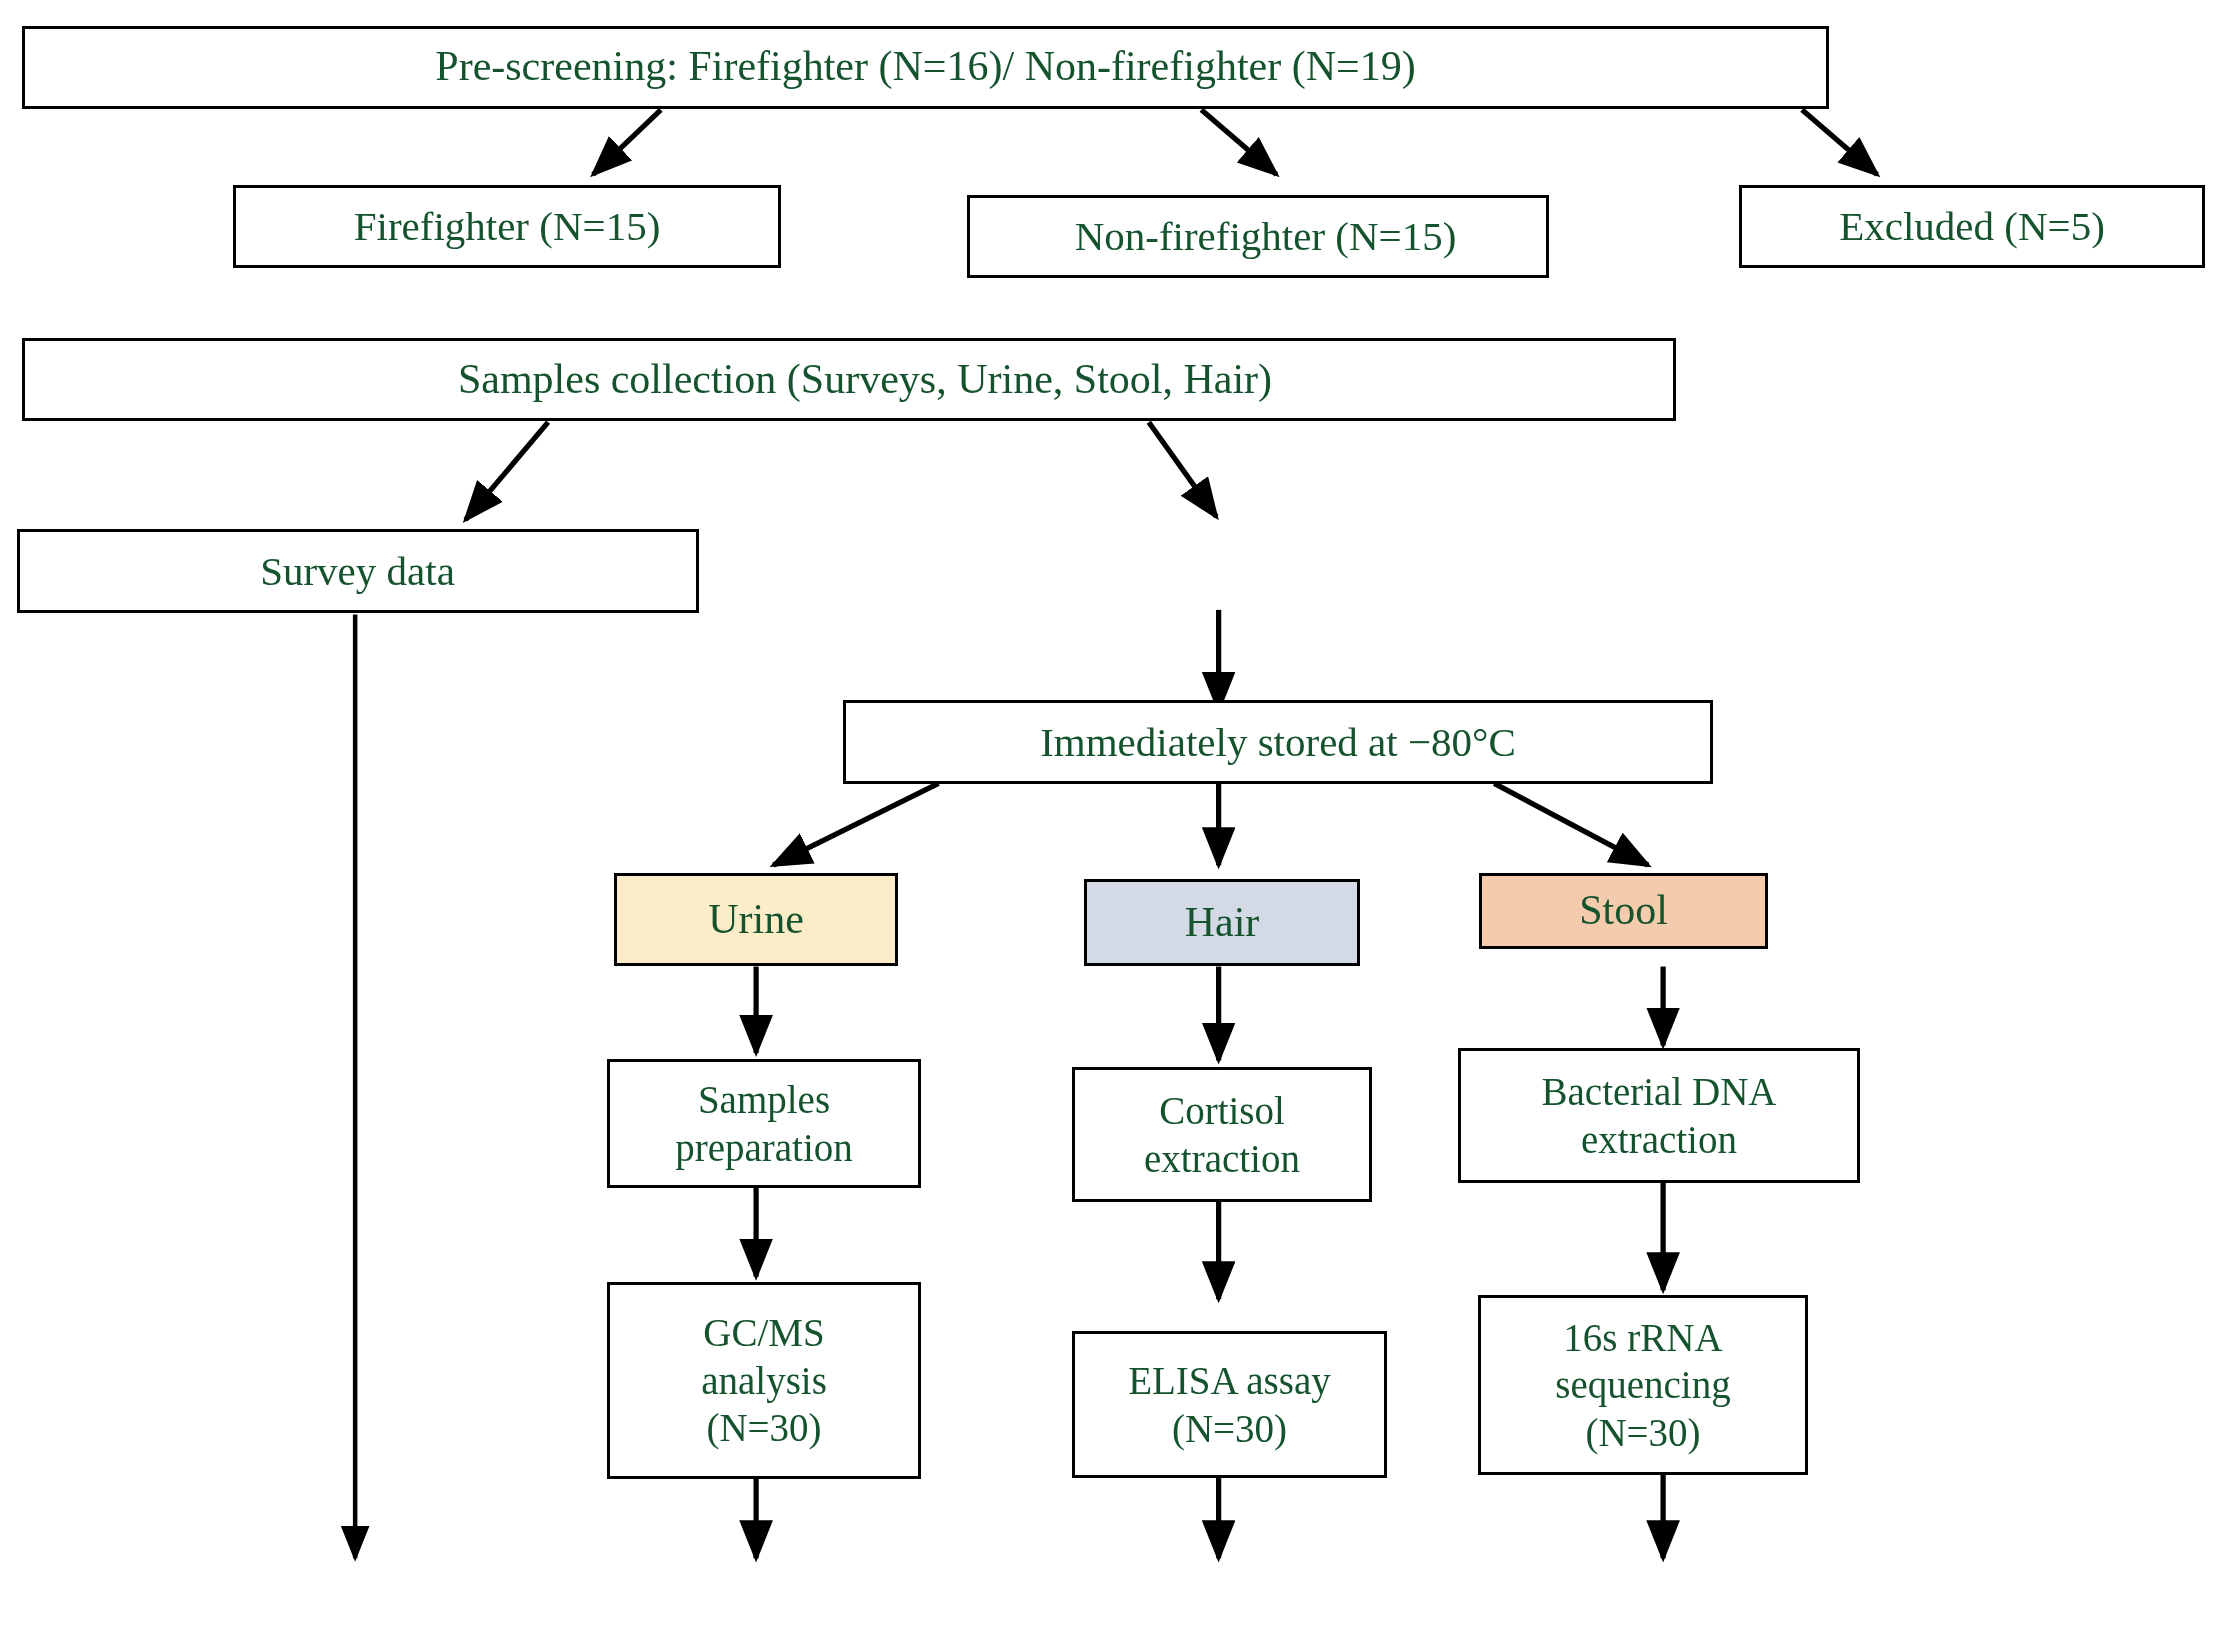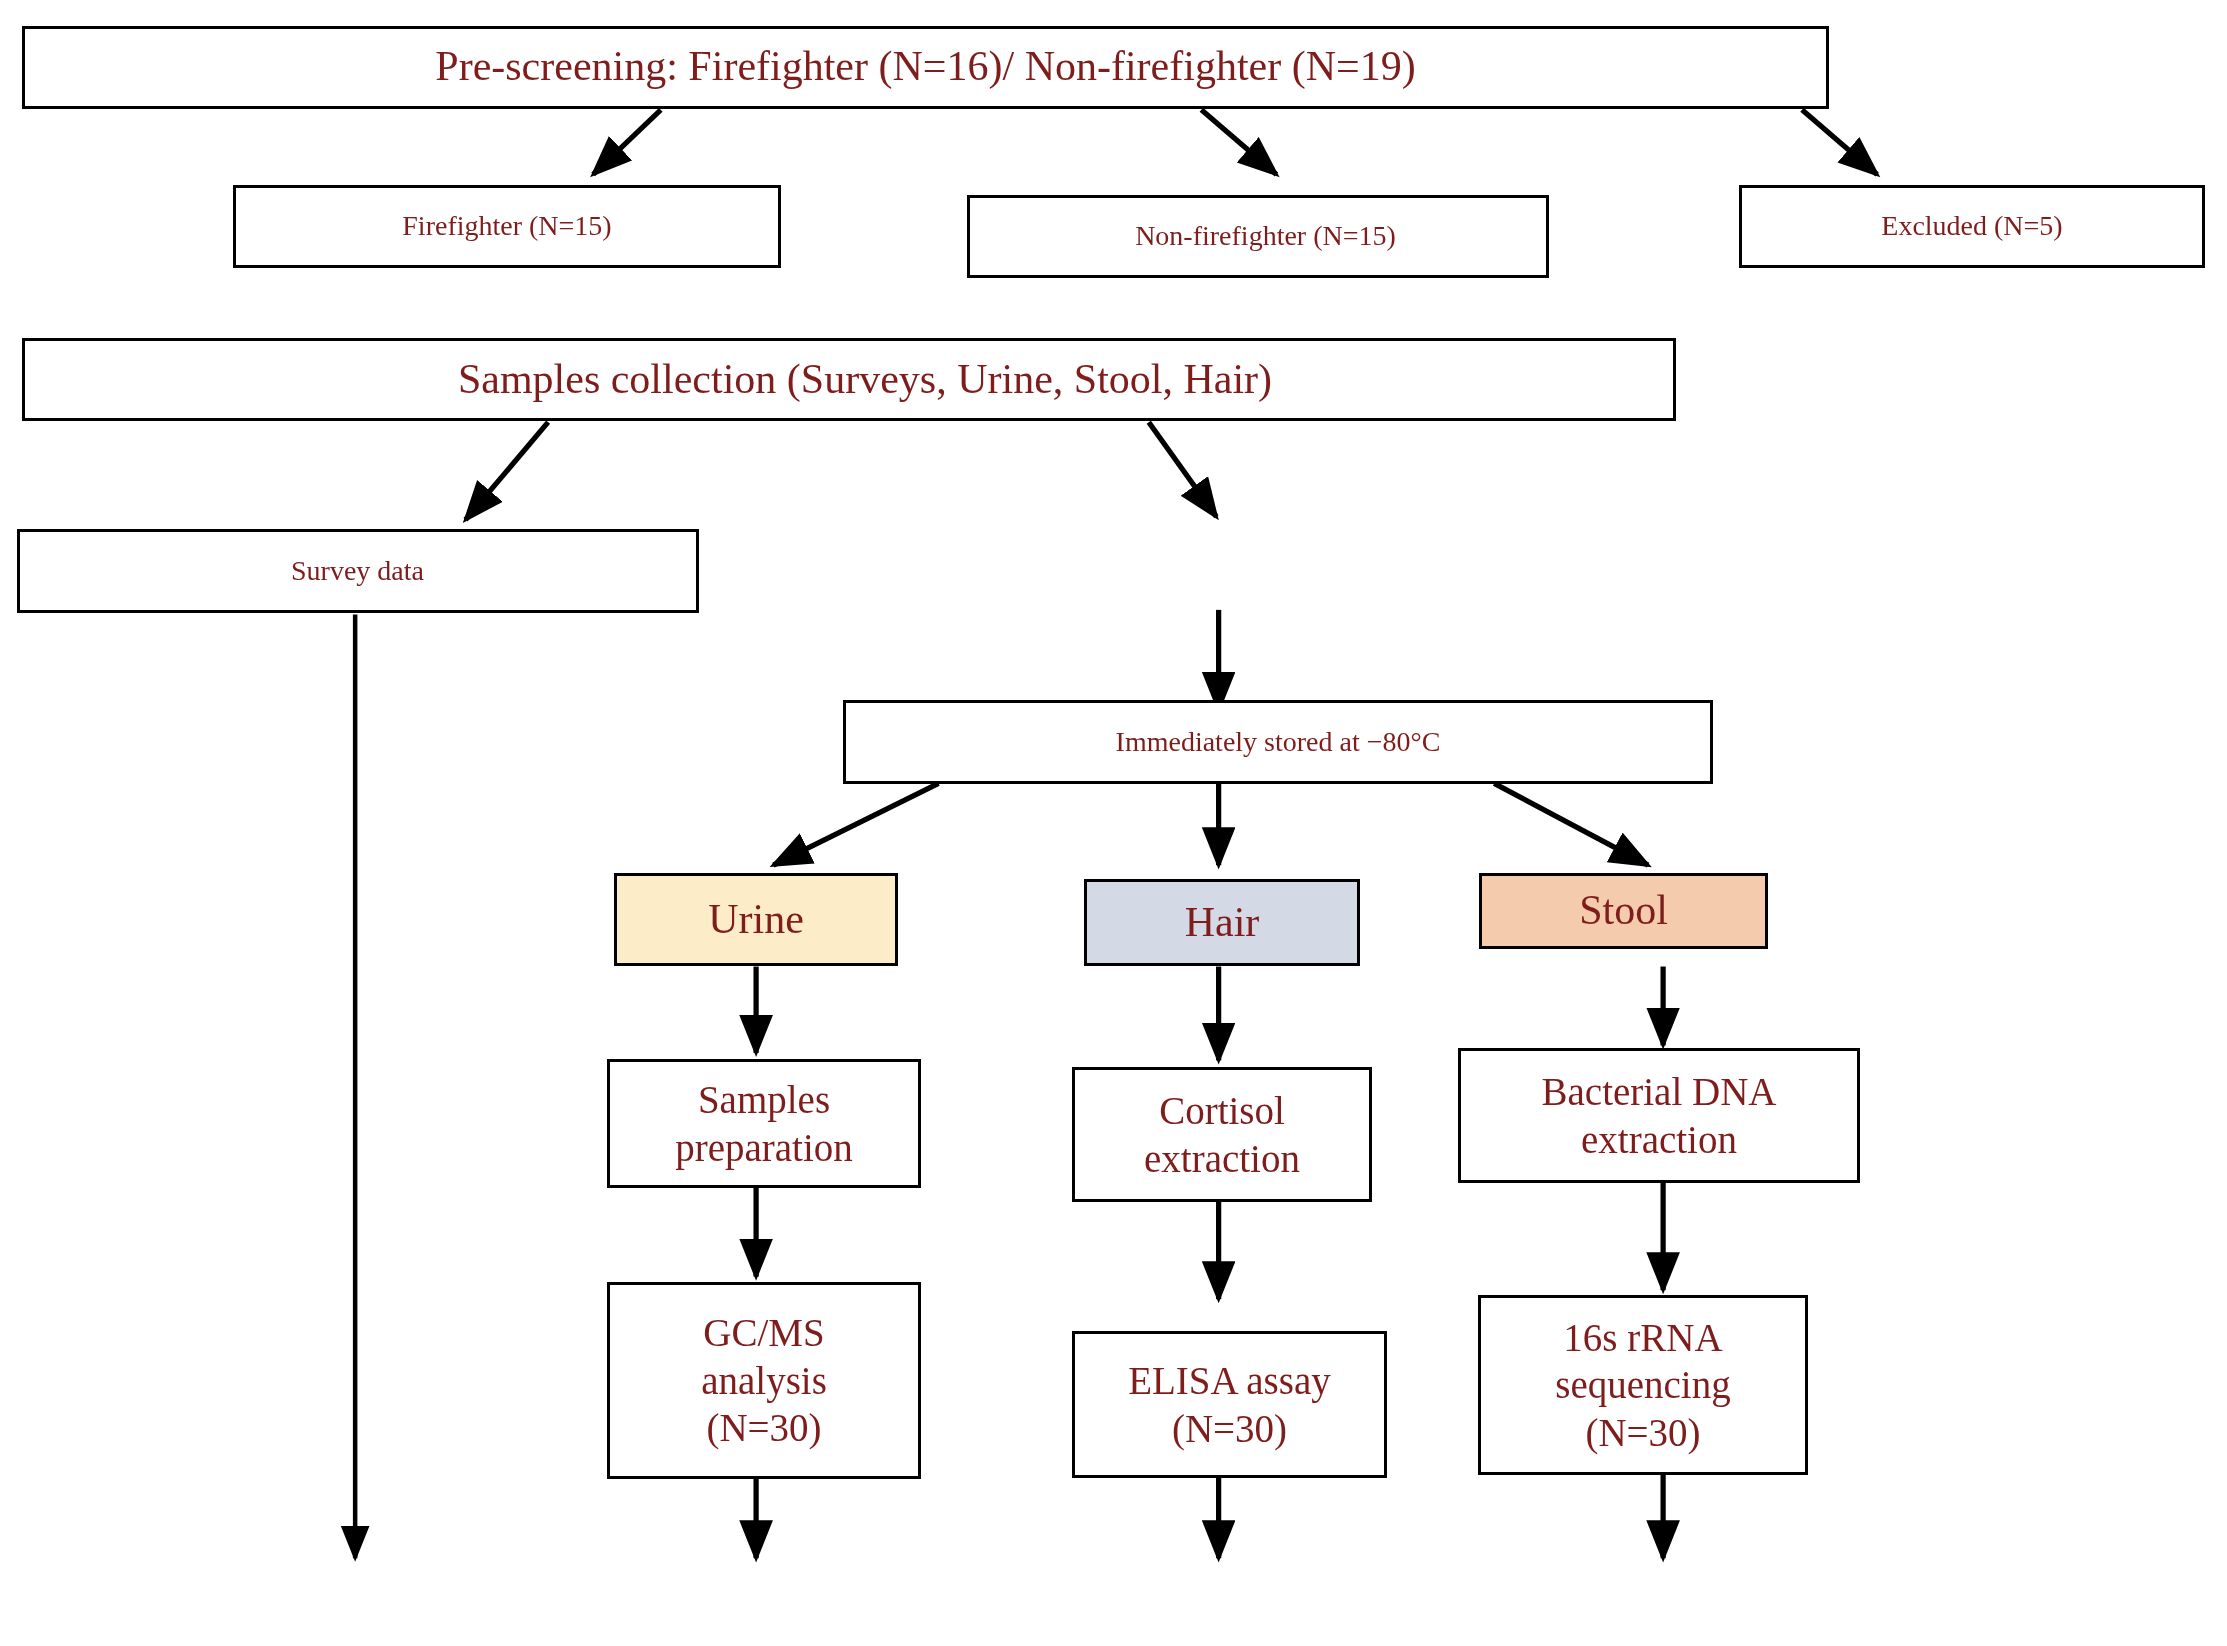--- a/index.html
+++ b/index.html
@@ -18,27 +18,27 @@
   }
   .node {
     position: absolute;
     box-sizing: border-box;
     border: 3.8px solid #000000;
     background: #ffffff;
     display: flex;
     align-items: center;
     justify-content: center;
     text-align: center;
-    color: #7f1d1d;
+    color: #14532d;
     line-height: 1.22;
     white-space: pre-line;
     z-index: 3;
   }
   .node.wide   { font-size: 42px; }
-  .node.mid    { font-size: 28px; }
+  .node.mid    { font-size: 41px; }
   .node.small  { font-size: 39px; text-align: center; }
   .node.spec   { font-size: 42px; }
 
   svg.edges {
     position: absolute;
     left: 0;
     top: 0;
     width: 2227px;
     height: 1647px;
     z-index: 1;

